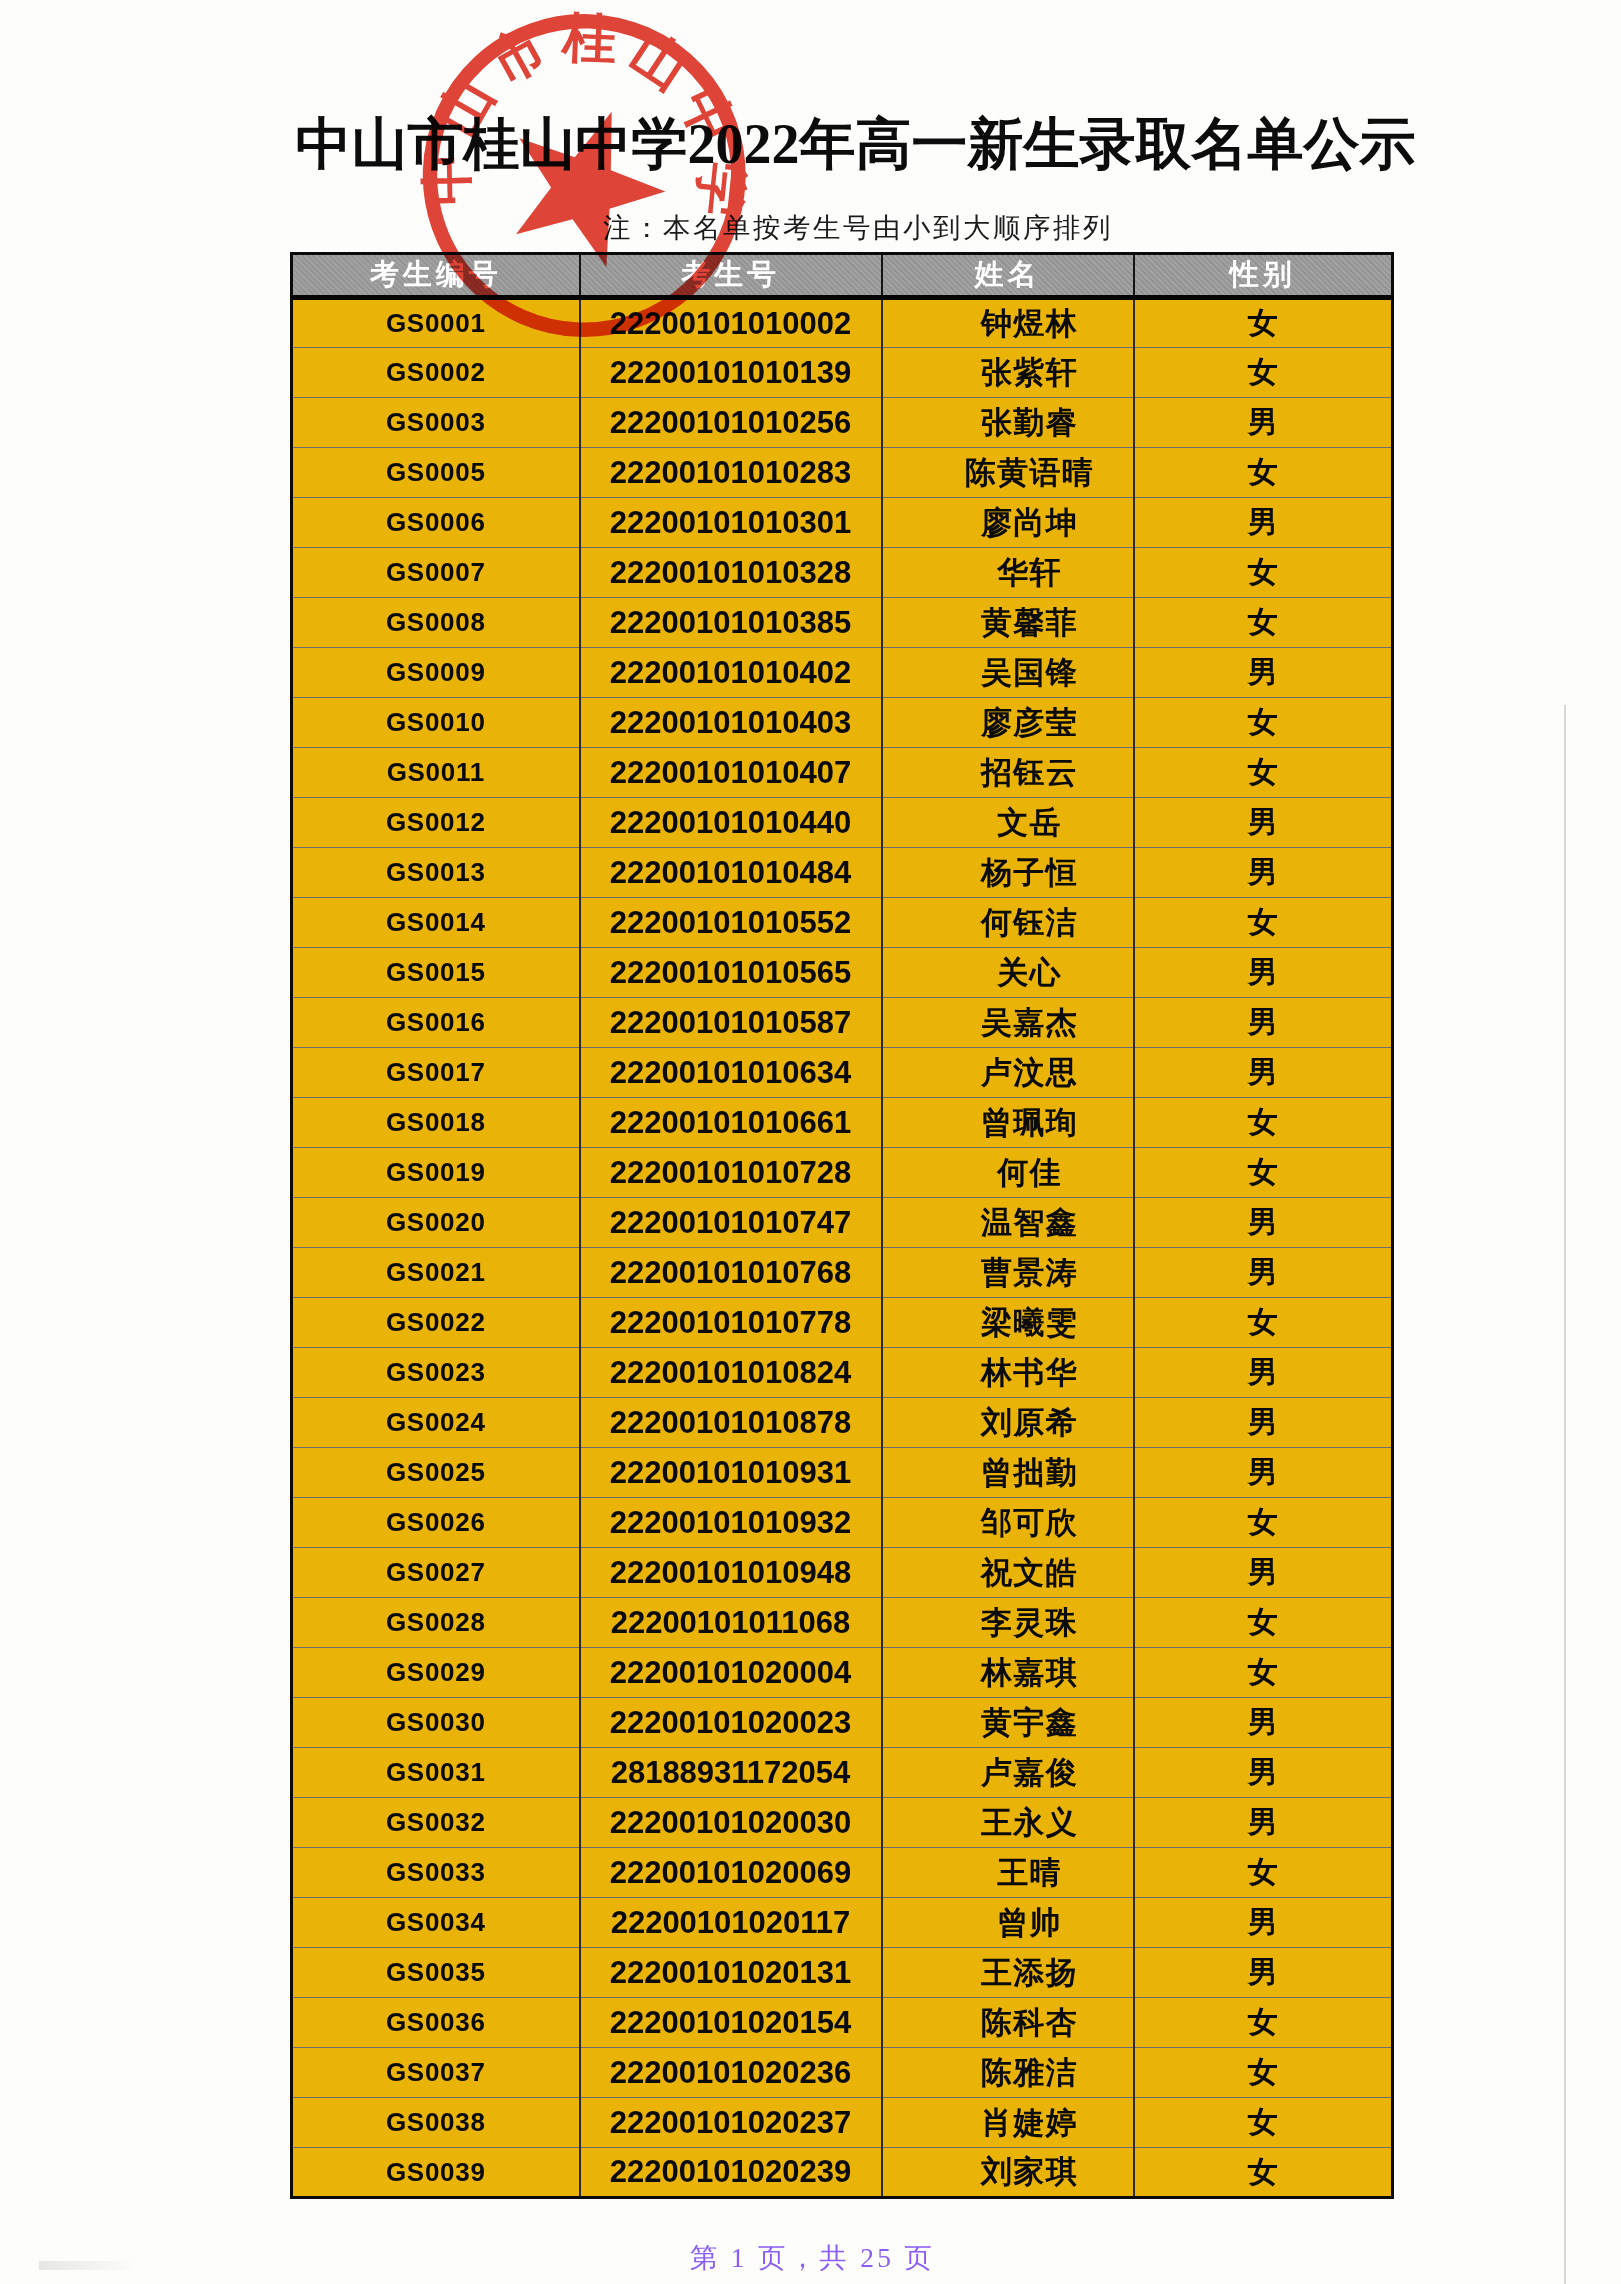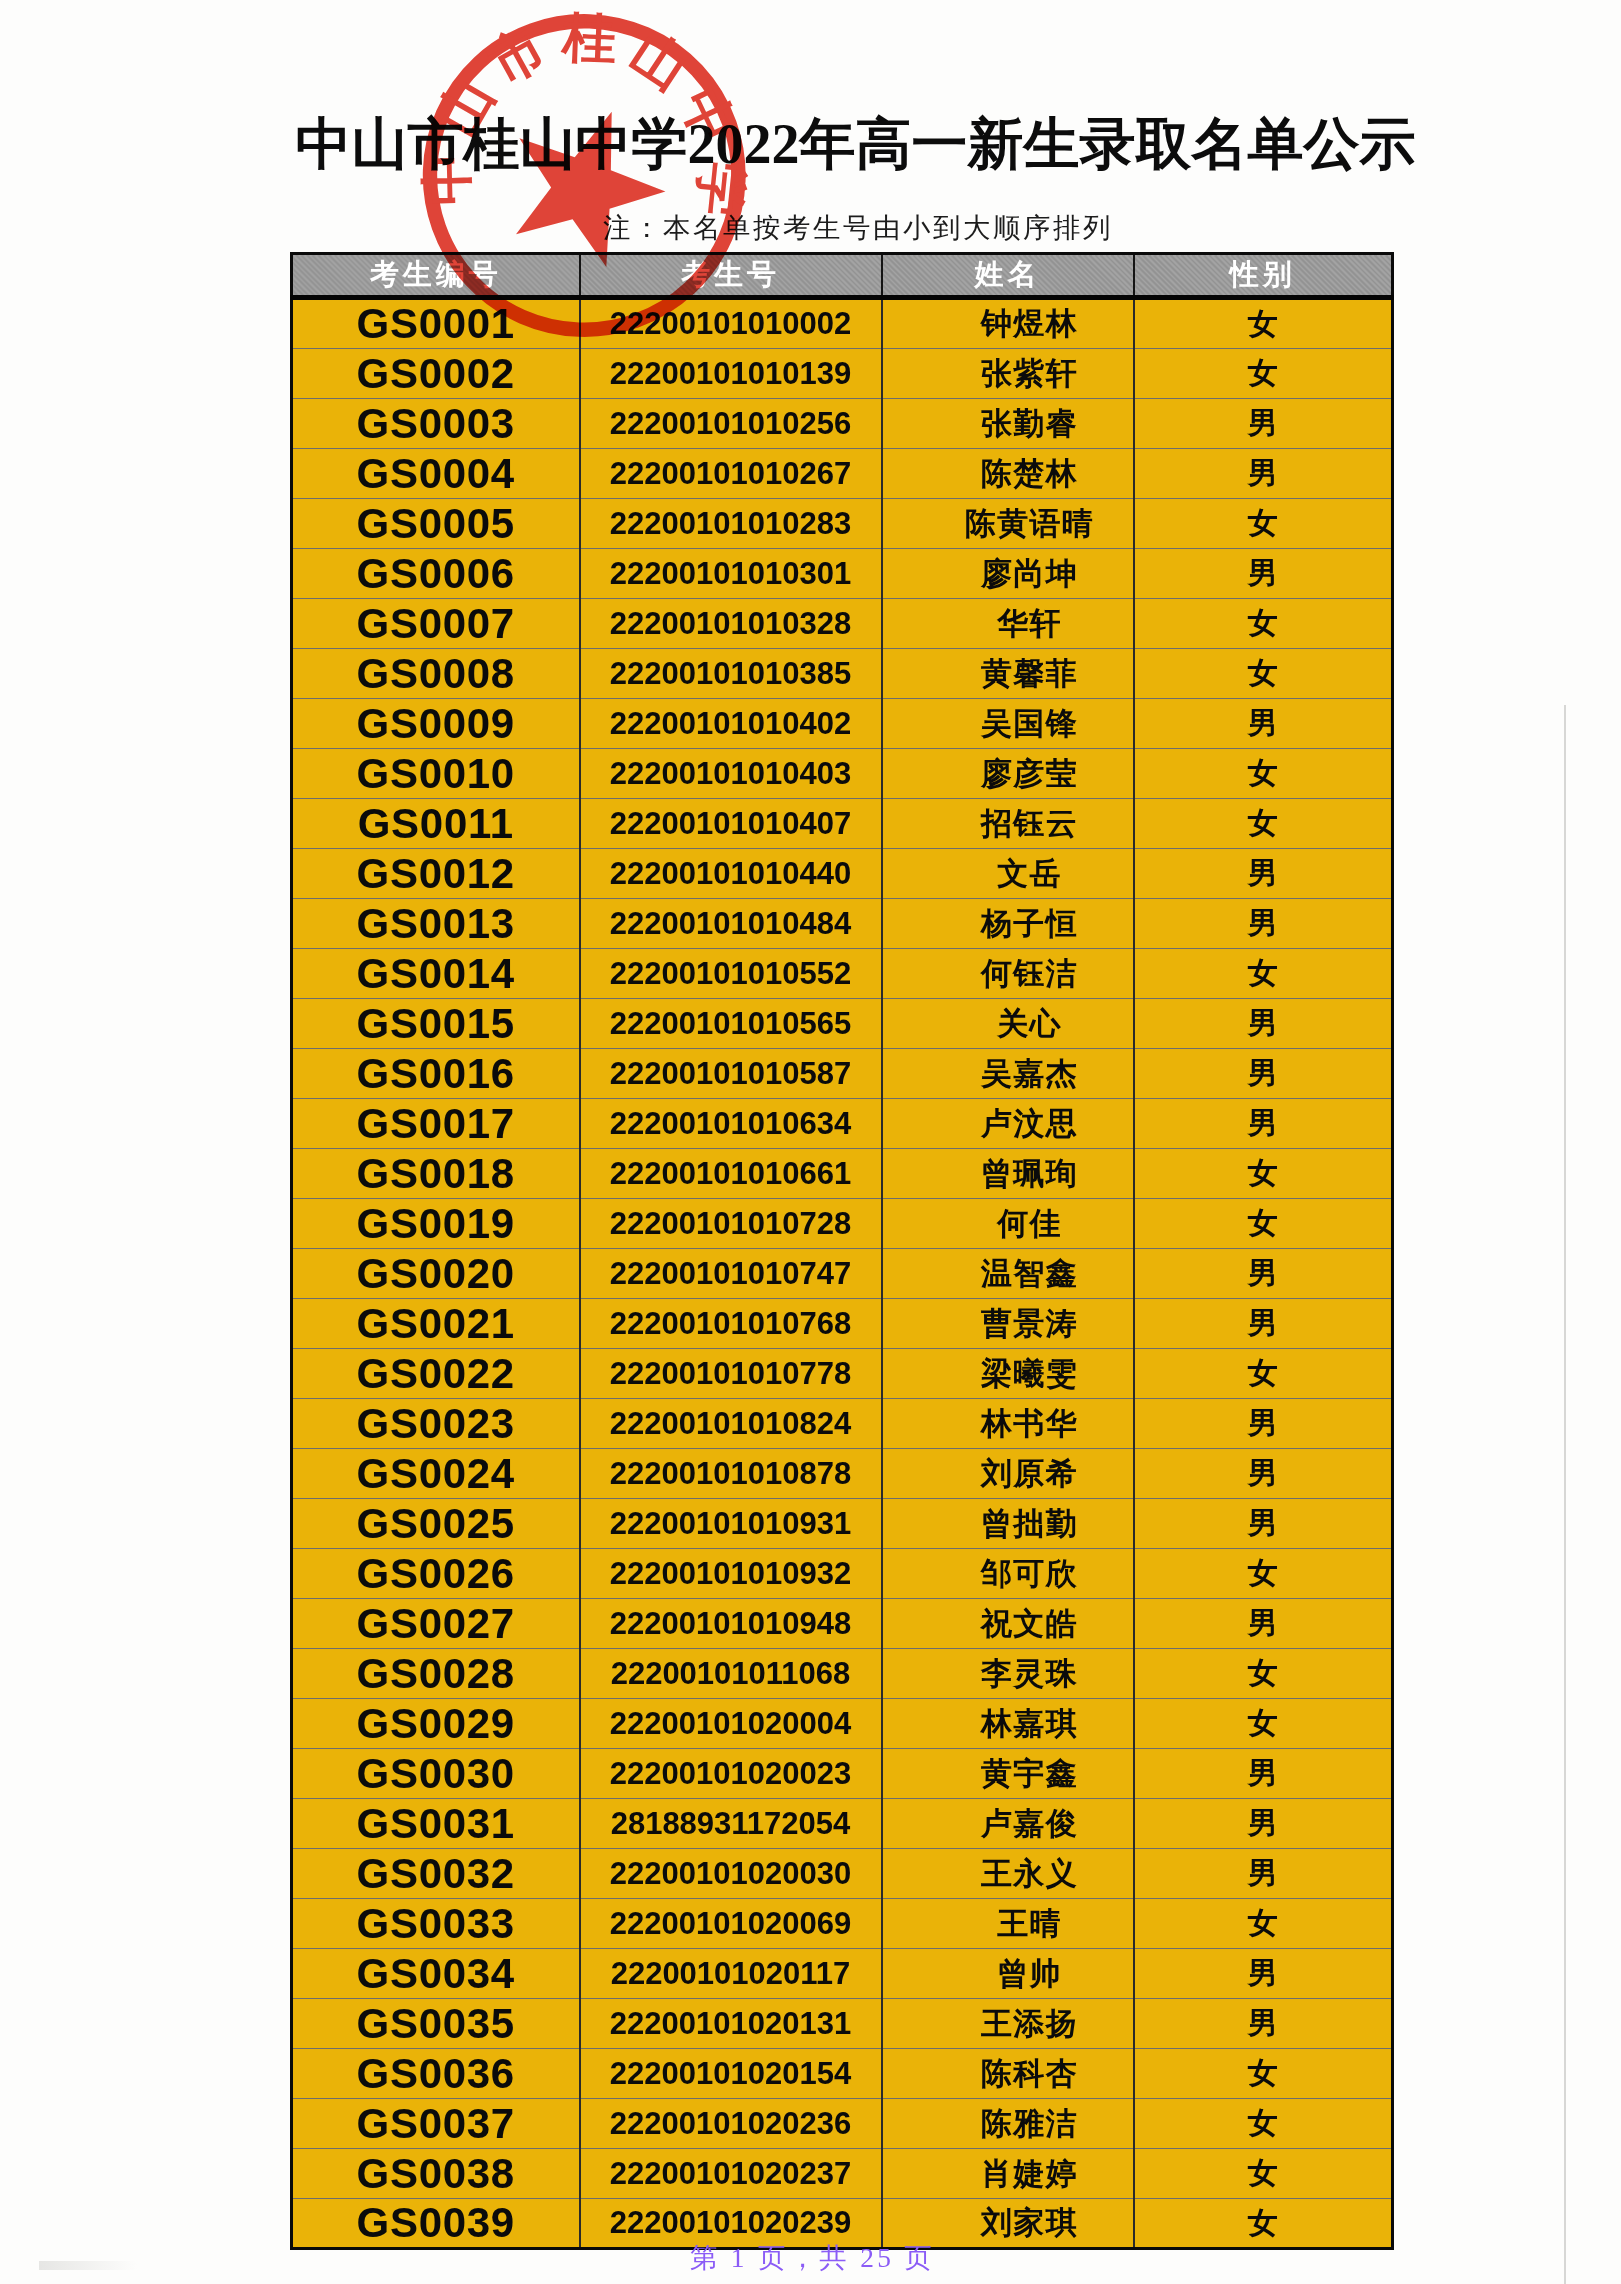--- a/index.html
+++ b/index.html
@@ -56,21 +56,21 @@
     text-align:center; vertical-align:middle;
     border-left:2px solid #2a2a2a; border-right:2px solid #2a2a2a;
     border-top:1.3px solid #6d6d6d;
     border-bottom:1.3px solid #6d6d6d;
     color:#0b0b0b;
     overflow:hidden; white-space:nowrap;
   }
   .admission-table tbody tr:first-child td{ border-top:none; }
   td.code-cell{
     font-family:"Liberation Sans","DejaVu Sans",sans-serif;
-    font-weight:700; font-size:42px; letter-spacing:0.7px;
+    font-weight:700; font-size:26px; letter-spacing:0.7px;
   }
   td.num-cell{
     font-family:"Liberation Sans","DejaVu Sans",sans-serif;
     font-weight:700; font-size:31px; letter-spacing:0px;
   }
   td.name-cell{
     font-family:"Liberation Serif","DejaVu Serif",serif;
     font-weight:700; font-size:31px; letter-spacing:1.3px;padding-left:44px;
   }
   td.gender-cell{
@@ -141,26 +141,20 @@
         <td class="name-cell">张紫轩</td>
         <td class="gender-cell">女</td>
       </tr>
       <tr>
         <td class="code-cell">GS0003</td>
         <td class="num-cell">22200101010256</td>
         <td class="name-cell">张勤睿</td>
         <td class="gender-cell">男</td>
       </tr>
       <tr>
-        <td class="code-cell">GS0004</td>
-        <td class="num-cell">22200101010267</td>
-        <td class="name-cell">陈楚林</td>
-        <td class="gender-cell">男</td>
-      </tr>
-      <tr>
         <td class="code-cell">GS0005</td>
         <td class="num-cell">22200101010283</td>
         <td class="name-cell">陈黄语晴</td>
         <td class="gender-cell">女</td>
       </tr>
       <tr>
         <td class="code-cell">GS0006</td>
         <td class="num-cell">22200101010301</td>
         <td class="name-cell">廖尚坤</td>
         <td class="gender-cell">男</td>

